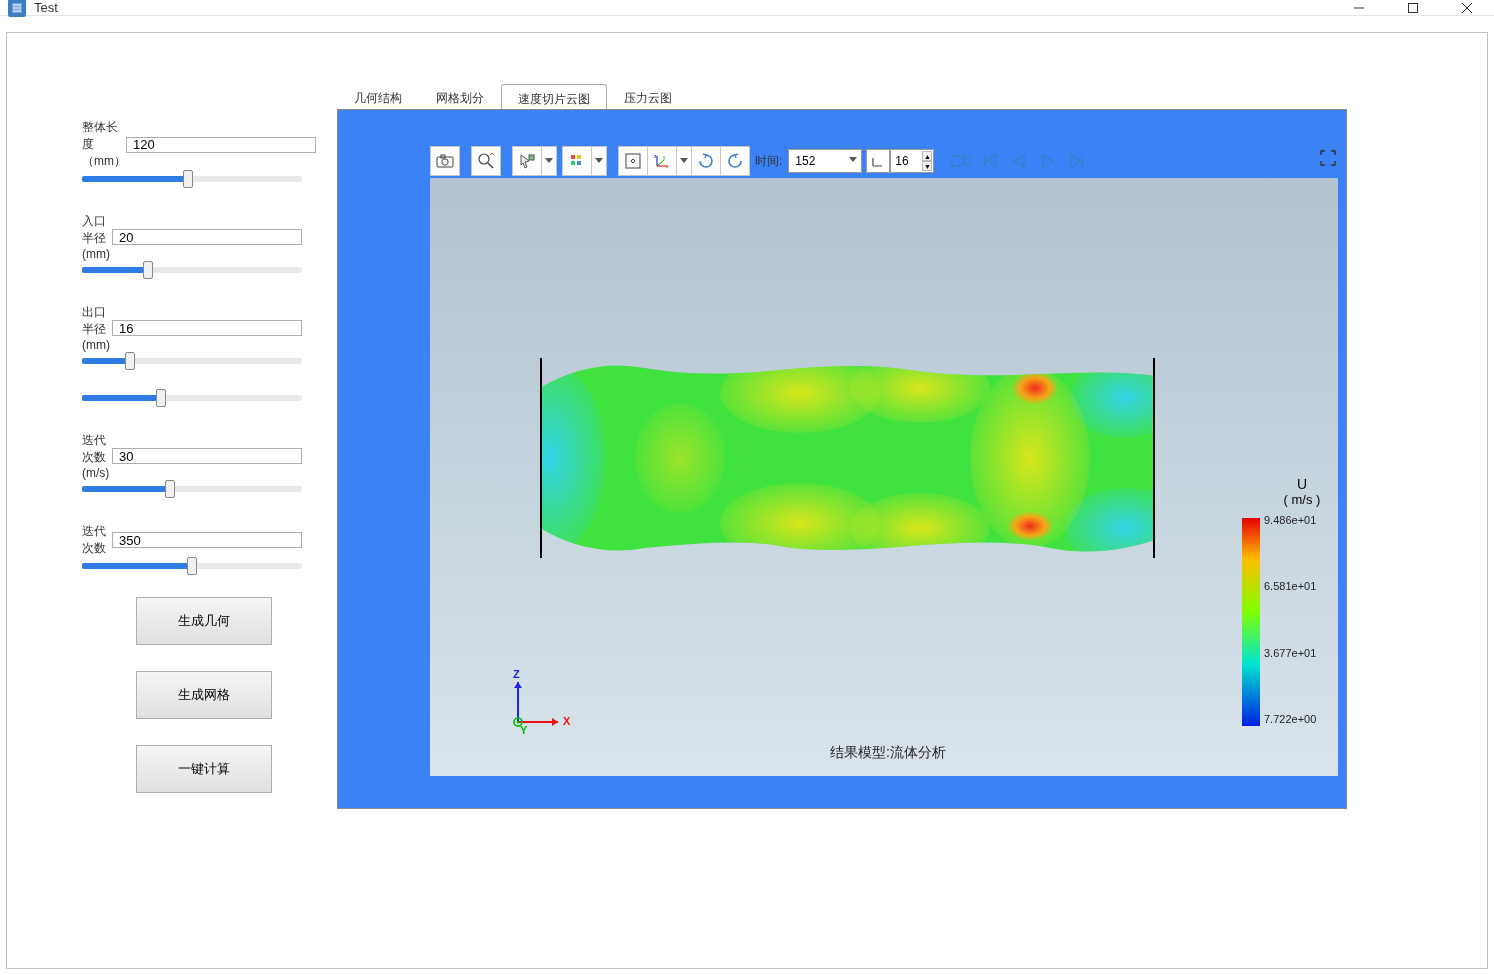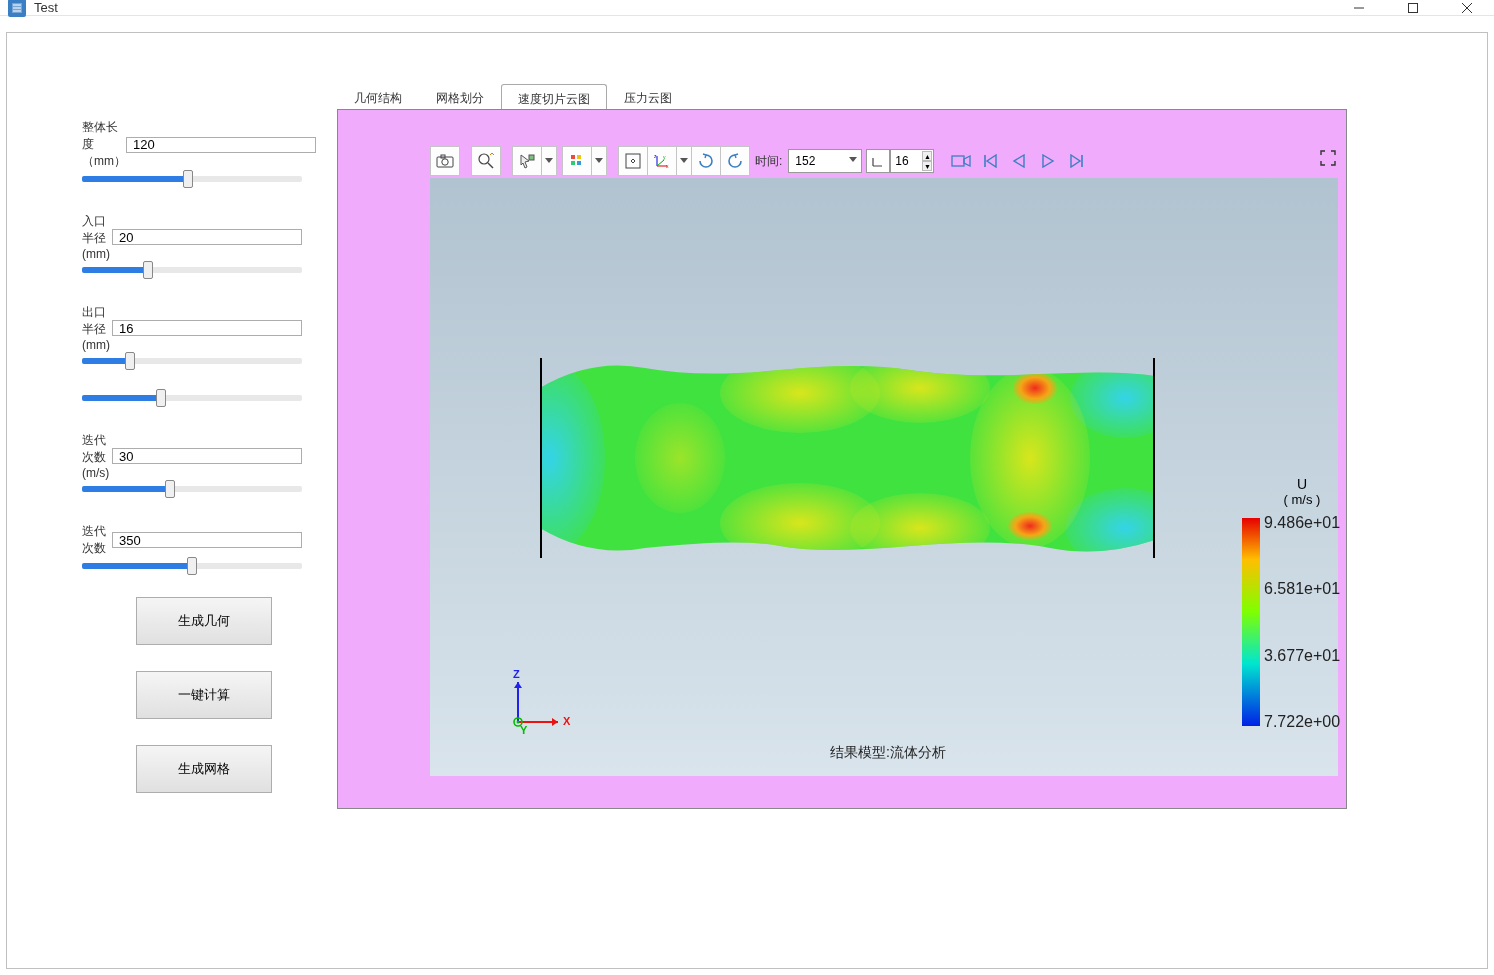--- a/index.html
+++ b/index.html
@@ -30,21 +30,21 @@
 .big-btn { width:136px; height:48px; margin:0 auto 26px; display:flex; align-items:center; justify-content:center; border:1px solid #adadad; background:linear-gradient(#f5f5f5,#e0e0e0); font-size:13px; cursor:pointer; text-align:right; }
 .big-btn:first-of-type { margin-top:18px; }
 .btn-col { padding-left:24px; }
 
 
 .tabs { position:absolute; top:50px; left:330px; display:flex; font-size:12px; }
 .tab { padding:6px 16px; border:1px solid transparent; cursor:pointer; color:#333; }
 .tab.active { border:1px solid #aaa; border-bottom-color:#fff; background:#fff; border-radius:3px 3px 0 0; position:relative; top:1px; }
 
 
-.viewport { position:absolute; top:76px; left:330px; width:1010px; height:700px; border:1px solid #888; background:#f0abfc;padding-left:46px; }
+.viewport { position:absolute; top:76px; left:330px; width:1010px; height:700px; border:1px solid #888; background:#3b82f6;padding-left:46px; }
 
 
 .vp-toolbar { position:absolute; top:36px; left:92px; display:flex; align-items:center; gap:0; }
 .tool-btn { width:30px; height:30px; border:1px solid #c5c5c5; background:#fdfdfd; display:flex; align-items:center; justify-content:center; cursor:pointer; margin-right:-1px; }
 .tool-sep { width:12px; height:30px; }
 .tool-dd { display:flex; }
 .tool-dd .tool-btn.dd-arrow { width:16px; }
 .tb-label { font-size:12px; color:#333; padding:0 6px; }
 .tb-select { border:1px solid #999; height:24px; font-size:12px; padding:0 20px 0 6px; width:74px; background:#fff; display:flex; align-items:center; position:relative; cursor:pointer;}
 .tb-select .ddarrow { position:absolute; right:4px; top:7px; }
@@ -68,21 +68,21 @@
 .axis-triad { position:absolute; bottom:46px; left:76px; width:60px; height:60px; }
 
 
 .caption { position:absolute; bottom:14px; left:8px; right:0; text-align:center; font-size:14px; color:#222; }
 
 
 .legend { position:absolute; right:-24px; top:298px; width:120px; text-align:center;}
 .legend .lg-title { font-size:14px; }
 .legend .lg-unit { font-size:13px; margin-bottom:4px;}
 .legend-bar { position:absolute; left:0; top:42px; width:18px; height:208px; }
-.legend-tick { position:absolute; left:22px; font-size:16px; color:#222; }
+.legend-tick { position:absolute; left:22px; font-size:11px; color:#222; }
 
 svg { display:block; }
 </style>
 </head>
 <body>
 
 <div class="titlebar">
   <div class="app-icon">
     <svg viewBox="0 0 12 12">
         <rect x="1" y="1" width="10" height="10" fill="#fff" opacity="0.3"></rect>
@@ -165,22 +165,22 @@
         <input class="param-input" value="350" style="">
       </div>
       <div class="slider-track">
           <div class="slider-fill" style="width:50%"></div>
           <div class="slider-thumb" style="left:calc(50% - 5px)"></div>
         </div>
     </div>
 
     <div class="btn-col">
       <div class="big-btn">生成几何</div>
+      <div class="big-btn">生成网格</div>
       <div class="big-btn">一键计算</div>
-      <div class="big-btn">生成网格</div>
     </div>
   </div>
 
   <div class="tabs">
     <div class="tab">几何结构</div>
     <div class="tab">网格划分</div>
     <div class="tab active">速度切片云图</div>
     <div class="tab">压力云图</div>
   </div>
 

